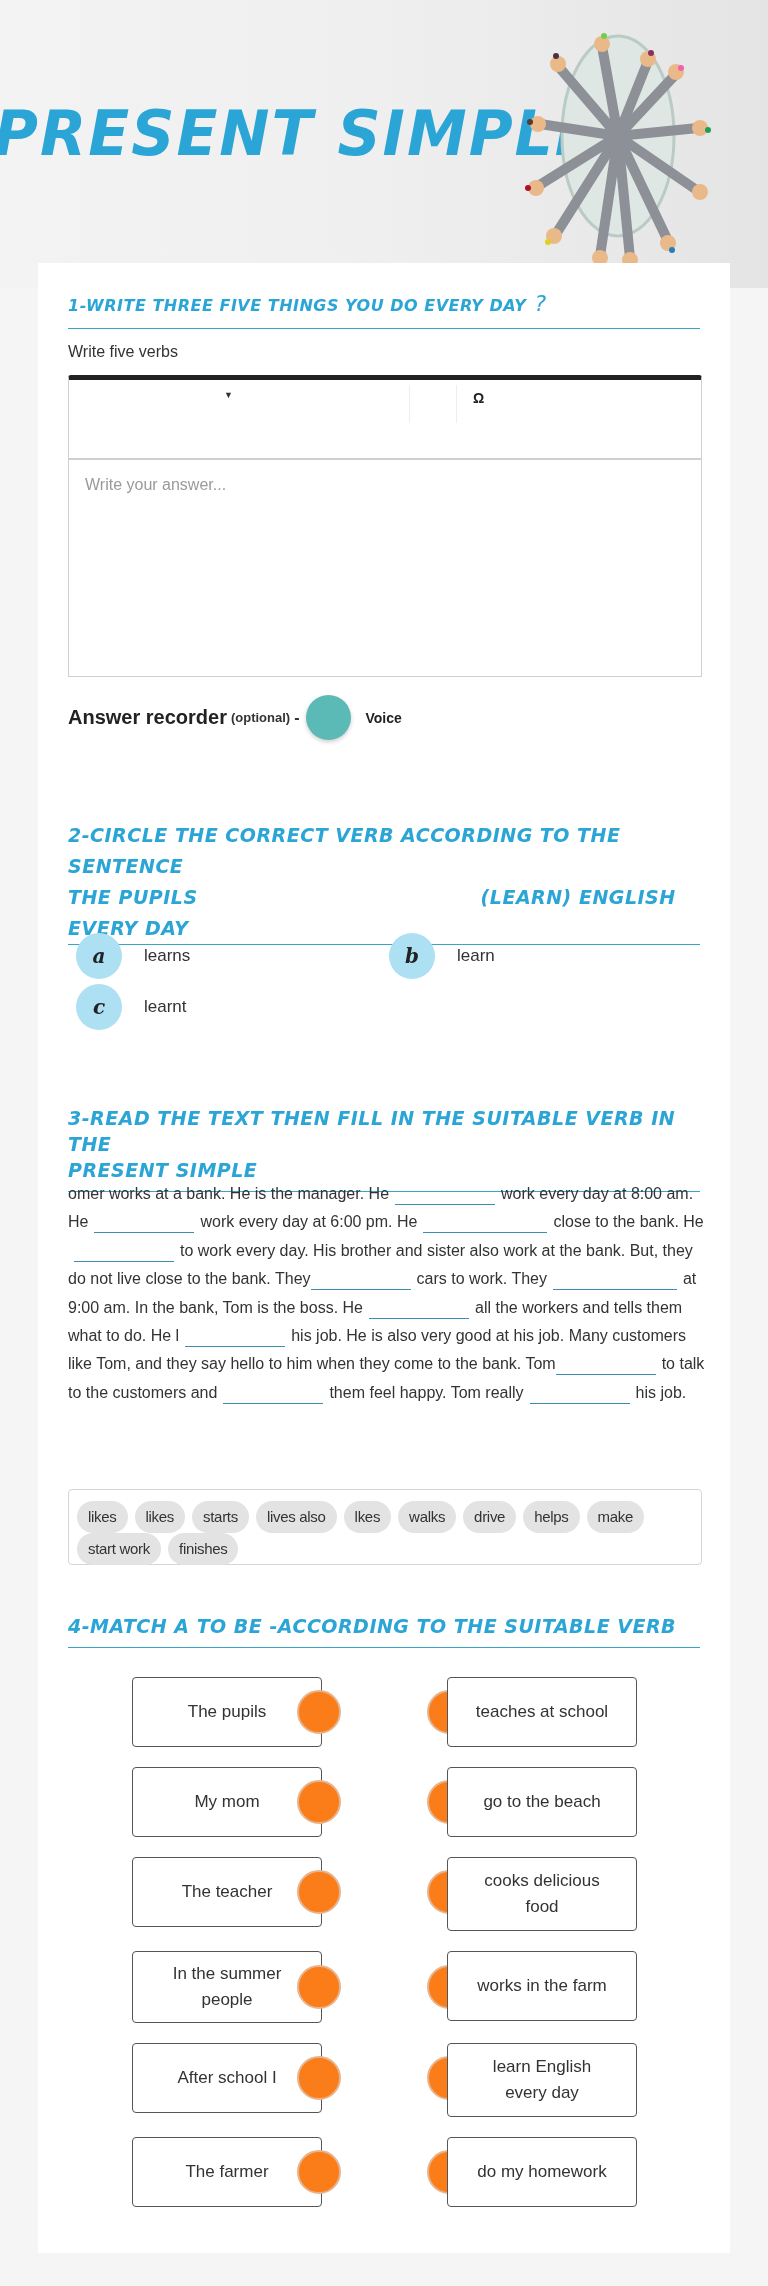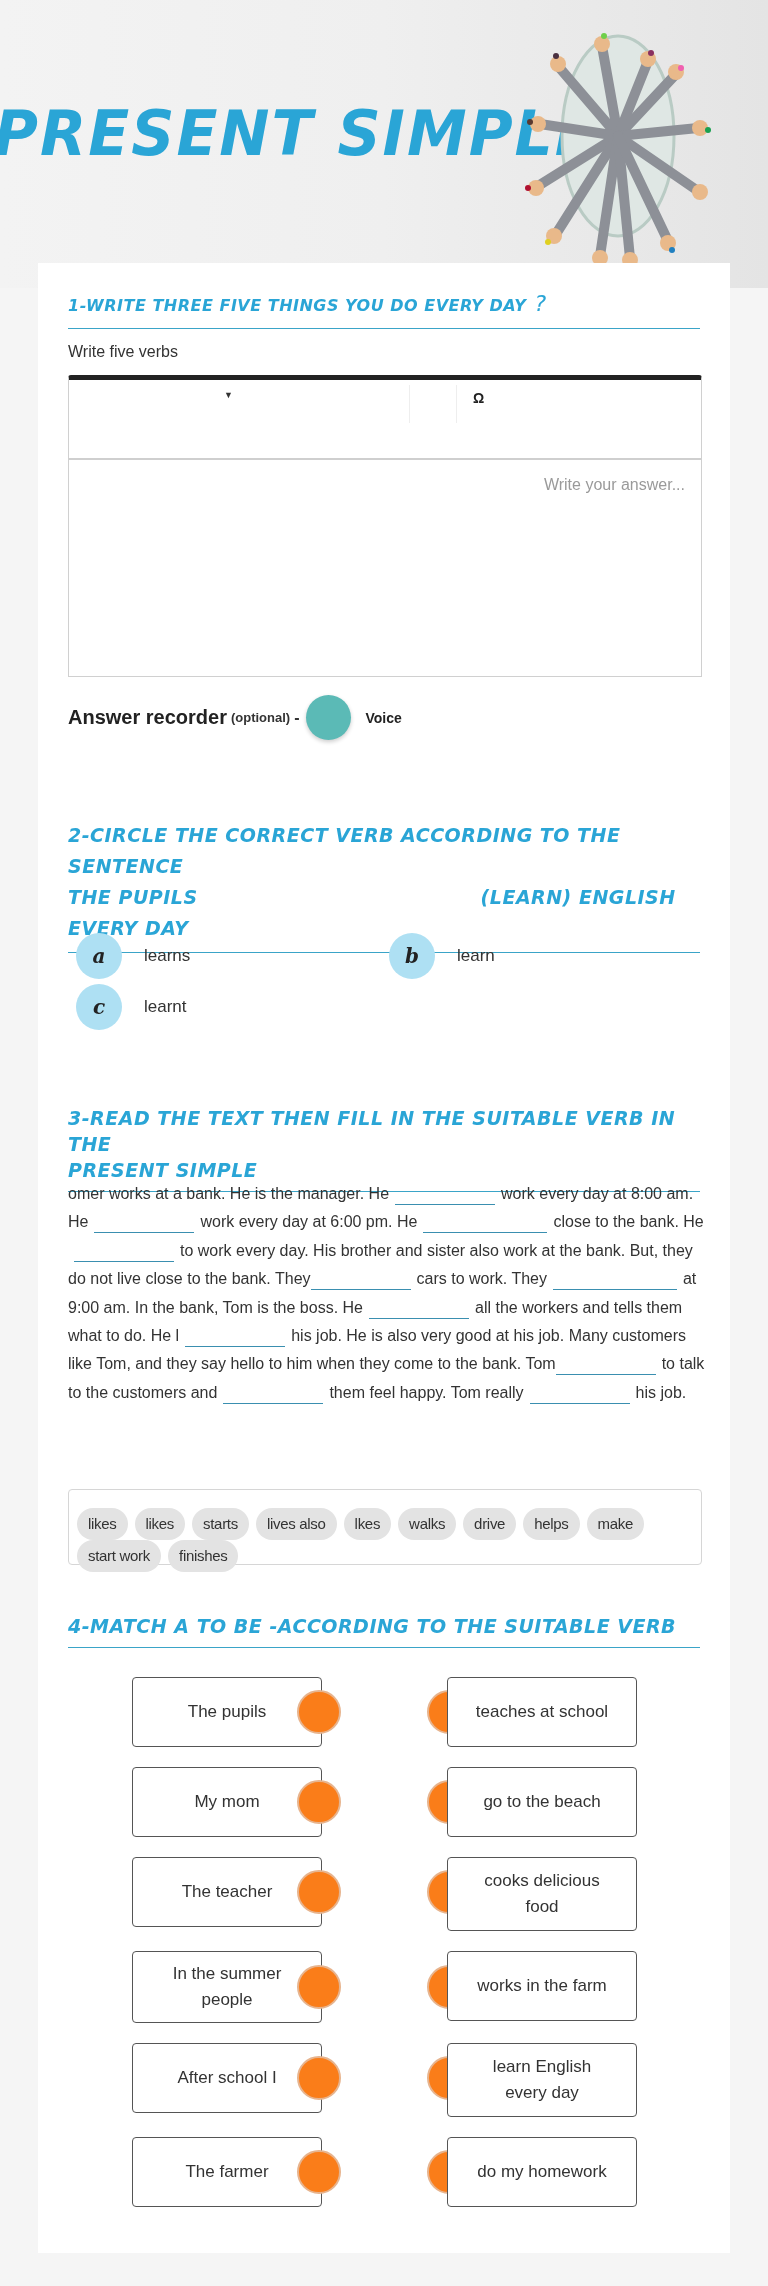--- a/index.html
+++ b/index.html
@@ -48,34 +48,34 @@
     position: absolute; left: 30px; top: 112px; width: 634px; height: 302px;
     border: 1px solid #d0d0d0; border-top: 5px solid #222; border-radius: 3px 3px 0 0;
   }
   .toolbar { height: 80px; border-bottom: 2px solid #cfcfcf; position: relative; }
   .tb-drop { position: absolute; left: 155px; top: 10px; font-size: 9px; color: #333; }
   .tb-sep1 { position: absolute; left: 340px; top: 5px; width: 1px; height: 38px; background: #eee; }
   .tb-sep2 { position: absolute; left: 387px; top: 5px; width: 1px; height: 38px; background: #eee; }
   .tb-omega { position: absolute; left: 404px; top: 10px; font-size: 14px; font-weight: bold; color: #222; }
   .answer-area {
     width: 100%; height: 215px; border: none; resize: none; outline: none;
-    padding: 16px 16px; font-size: 16px; font-family: "Liberation Sans", sans-serif; color: #333; text-align: right;
+    padding: 16px 16px; font-size: 16px; font-family: "Liberation Sans", sans-serif; color: #333;
   }
   .answer-area::placeholder { color: #9a9a9a; }
   .recorder { position: absolute; left: 30px; top: 432px; display: flex; align-items: center; }
   .rec-label { font-weight: bold; font-size: 20px; color: #222; }
   .rec-opt { font-size: 13px; font-weight: bold; margin-left: 4px; }
   .rec-dash { font-weight: bold; margin-left: 4px; }
   .rec-btn {
     width: 45px; height: 45px; border-radius: 50%; background: #5bbab6;
     margin-left: 6px; box-shadow: 0 2px 4px rgba(0,0,0,0.2); border: none; cursor: pointer;
   }
   .rec-voice { font-weight: bold; font-size: 14px; margin-left: 15px; color: #222; }
 
-  .h2 { top: 557px; font-size: 19px; line-height: 31px; padding-bottom: 8px; }
+  .h2 { top: 557px; font-size: 19px; line-height: 31px; }
   .h2-line2 { display: flex; }
   .h2-line2 .gap { width: 283px; }
   .options { position: absolute; left: 38px; top: 670px; width: 620px; }
   .opt { position: absolute; display: flex; align-items: center; cursor: pointer; }
   .opt-circle {
     width: 46px; height: 46px; border-radius: 50%; background: #aee0f3;
     display: flex; align-items: center; justify-content: center;
     font-family: "DejaVu Serif", serif; font-style: italic; font-weight: bold; font-size: 20px; color: #222;
   }
   .opt-text { margin-left: 22px; font-size: 17px; color: #333; }
@@ -84,21 +84,21 @@
   .passage {
     position: absolute; left: 30px; top: 917px; width: 640px;
     font-size: 16px; line-height: 28.4px; color: #333;
   }
   .blank {
     display: inline-block; border-bottom: 1px solid #3a8fb0; height: 18px;
     vertical-align: -6px; margin: 0 6px;
   }
   .bank {
     position: absolute; left: 30px; top: 1226px; width: 634px; height: 76px;
-    border: 1px solid #d6d6d6; border-radius: 4px; padding: 18px 8px;
+    border: 1px solid #d6d6d6; border-radius: 4px; padding: 11px 8px;
     display: flex; flex-wrap: wrap; align-content: flex-start; gap: 0 7px;
   }
   .chip {
     background: #e3e3e3; border-radius: 16px; padding: 0 11px; height: 32px; line-height: 32px;
     font-size: 15px; color: #333; cursor: grab; letter-spacing: -0.3px;
   }
 
   .h4 { top: 1350px; font-size: 19px; line-height: 26px; padding-bottom: 8px; }
   .match-row { position: absolute; left: 0; width: 692px; height: 70px; }
   .m-box {

